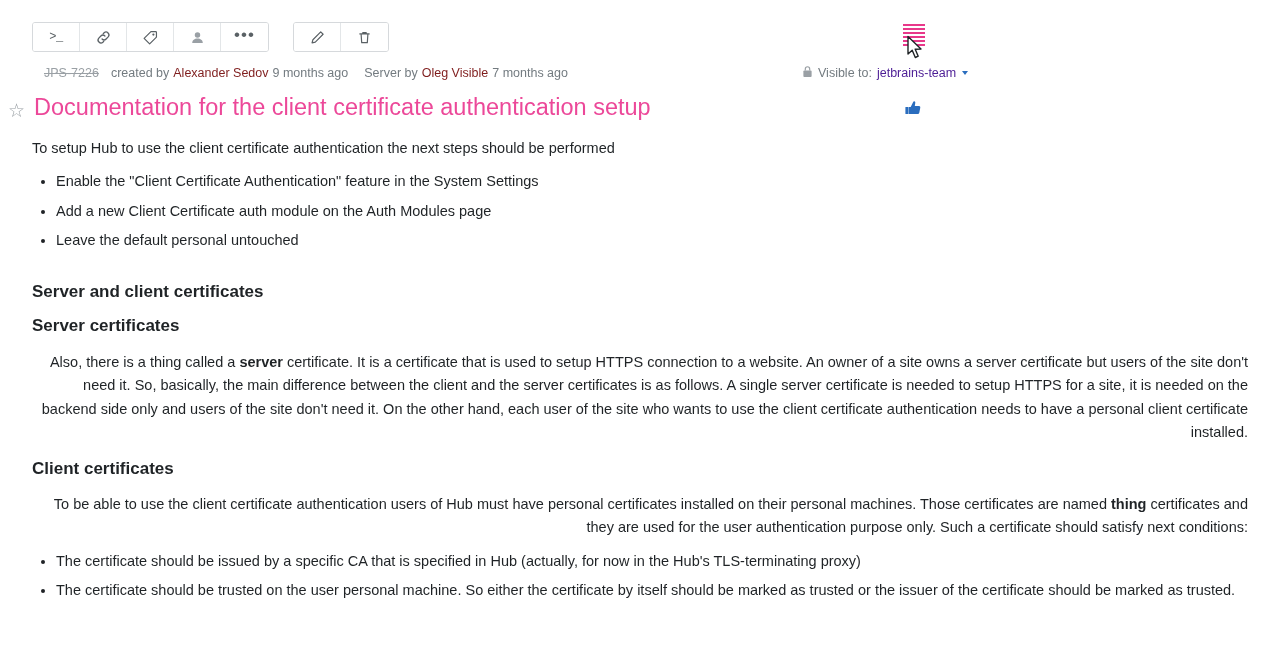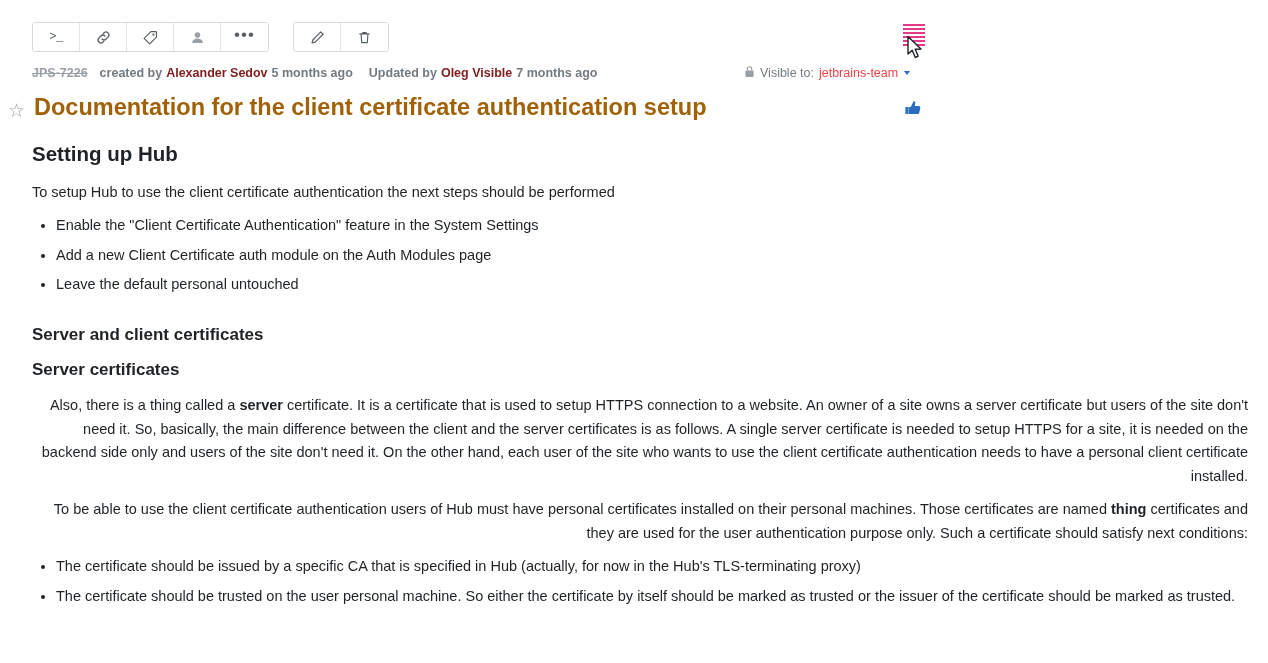--- a/index.html
+++ b/index.html
@@ -88,52 +88,51 @@
     top: 12px;
     width: 22px;
     height: 26px;
     pointer-events: none;
   }
 
   
   .meta {
     position: absolute;
     top: 66px;
-    left: 32px;
+    left: 44px;
     font-size: 12.5px;
     color: #737b80;
     display: flex;
     align-items: center;
-    font-weight: bold;
   }
   .issue-id {
     color: #9aa0a5;
     text-decoration: line-through;
     margin-right: 12px;
   }
   .meta a {
     color: #7f1d1d;
     text-decoration: none;
     cursor: pointer;
   }
   .meta .sep { display: inline-block; width: 16px; }
   .meta .gap { display: inline-block; width: 4px; }
 
   .visibility {
     position: absolute;
     top: 65px;
-    left: 744px;
+    left: 802px;
     font-size: 12.5px;
     color: #737b80;
     display: flex;
     align-items: center;
     gap: 5px;
   }
   .visibility a {
-    color: #ef4444;
+    color: #4c1d95;
     text-decoration: none;
     cursor: pointer;
     text-align: right;
   }
   .caret {
     width: 0; height: 0;
     border-left: 3.5px solid transparent;
     border-right: 3.5px solid transparent;
     border-top: 4px solid #2a6dbe;
     margin-left: 1px;
@@ -151,22 +150,22 @@
   .star {
     font-size: 19px;
     color: #9aa0a5;
     line-height: 1;
     margin-top: 9px;
     margin-right: 9px;
     cursor: pointer;
   }
   .page-title {
     font-size: 23.5px;
-    font-weight: 700;
-    color: #a16207;
+    font-weight: 400;
+    color: #ec4899;
     line-height: 1.3;
     flex: 1;
   }
   .thumb {
     margin-top: 6px;
     margin-right: 335px;
     cursor: pointer;
   }
 
   
@@ -273,23 +272,23 @@
     <path d="M2 1.5 L2 19 L6.2 15.2 L9.3 22.5 L12.2 21.2 L9.2 14.2 L15 14 Z" fill="#ffffff" stroke="#1f2326" stroke-width="1.4" stroke-linejoin="round"></path>
   </svg>
 </div>
 
 <div class="meta">
   <span class="issue-id">JPS-7226</span>
   <span>created by</span>
   <span class="gap"></span>
   <a>Alexander Sedov</a>
   <span class="gap"></span>
-  <span>5 months ago</span>
+  <span>9 months ago</span>
   <span class="sep"></span>
-  <span>Updated by</span>
+  <span>Server by</span>
   <span class="gap"></span>
   <a>Oleg Visible</a>
   <span class="gap"></span>
   <span>7 months ago</span>
 </div>
 
 <div class="visibility">
   <span>
     <svg width="11" height="13" viewBox="0 0 12 14">
       <rect x="1.5" y="6" width="9" height="7" rx="1" fill="#9aa0a5"></rect>
@@ -306,32 +305,32 @@
   <div class="page-title">Documentation for the client certificate authentication setup</div>
   <div class="thumb">
     <svg width="20" height="20" viewBox="0 0 20 20">
       <path d="M6 9h1.7l2.6-5.2c.2-.4.6-.6 1-.5.7.1 1.1.8 1 1.5L11.8 8H16a1.3 1.3 0 0 1 1.3 1.5l-1 5.3A1.6 1.6 0 0 1 14.7 16H6z" fill="#2a6dbe"></path>
       <rect x="2.4" y="9" width="3.2" height="7" rx="0.6" fill="#2a6dbe"></rect>
     </svg>
   </div>
 </div>
 
 <div class="content">
-  <h1>Setting up Hub</h1>
   <p>To setup Hub to use the client certificate authentication the next steps should be performed</p>
   <ul>
     <li>Enable the "Client Certificate Authentication" feature in the System Settings</li>
     <li>Add a new Client Certificate auth module on the Auth Modules page</li>
     <li>Leave the default personal untouched</li>
   </ul>
 
   <h2>Server and client certificates</h2>
 
   <h3>Server certificates</h3>
   <p class="p-wide"><span>Also, there is a thing called a </span><b>server</b><span> certificate. It is a certificate that is used to setup HTTPS connection to a website. An owner of a site owns a server certificate but users of the site don't need it. So, basically, the main difference between the client and the server certificates is as follows. A single server certificate is needed to setup HTTPS for a site, it is needed on the backend side only and users of the site don't need it. On the other hand, each user of the site who wants to use the client certificate authentication needs to have a personal client certificate installed.</span></p>
 
+  <h3>Client certificates</h3>
   <p class="p-wide"><span>To be able to use the client certificate authentication users of Hub must have personal certificates installed on their personal machines. Those certificates are named </span><b>thing</b><span> certificates and they are used for the user authentication purpose only. Such a certificate should satisfy next conditions:</span></p>
   <ul>
     <li>The certificate should be issued by a specific CA that is specified in Hub (actually, for now in the Hub's TLS-terminating proxy)</li>
     <li>The certificate should be trusted on the user personal machine. So either the certificate by itself should be marked as trusted or the issuer of the certificate should be marked as trusted.</li>
 
   </ul>
 </div>
 
 </body></html>

